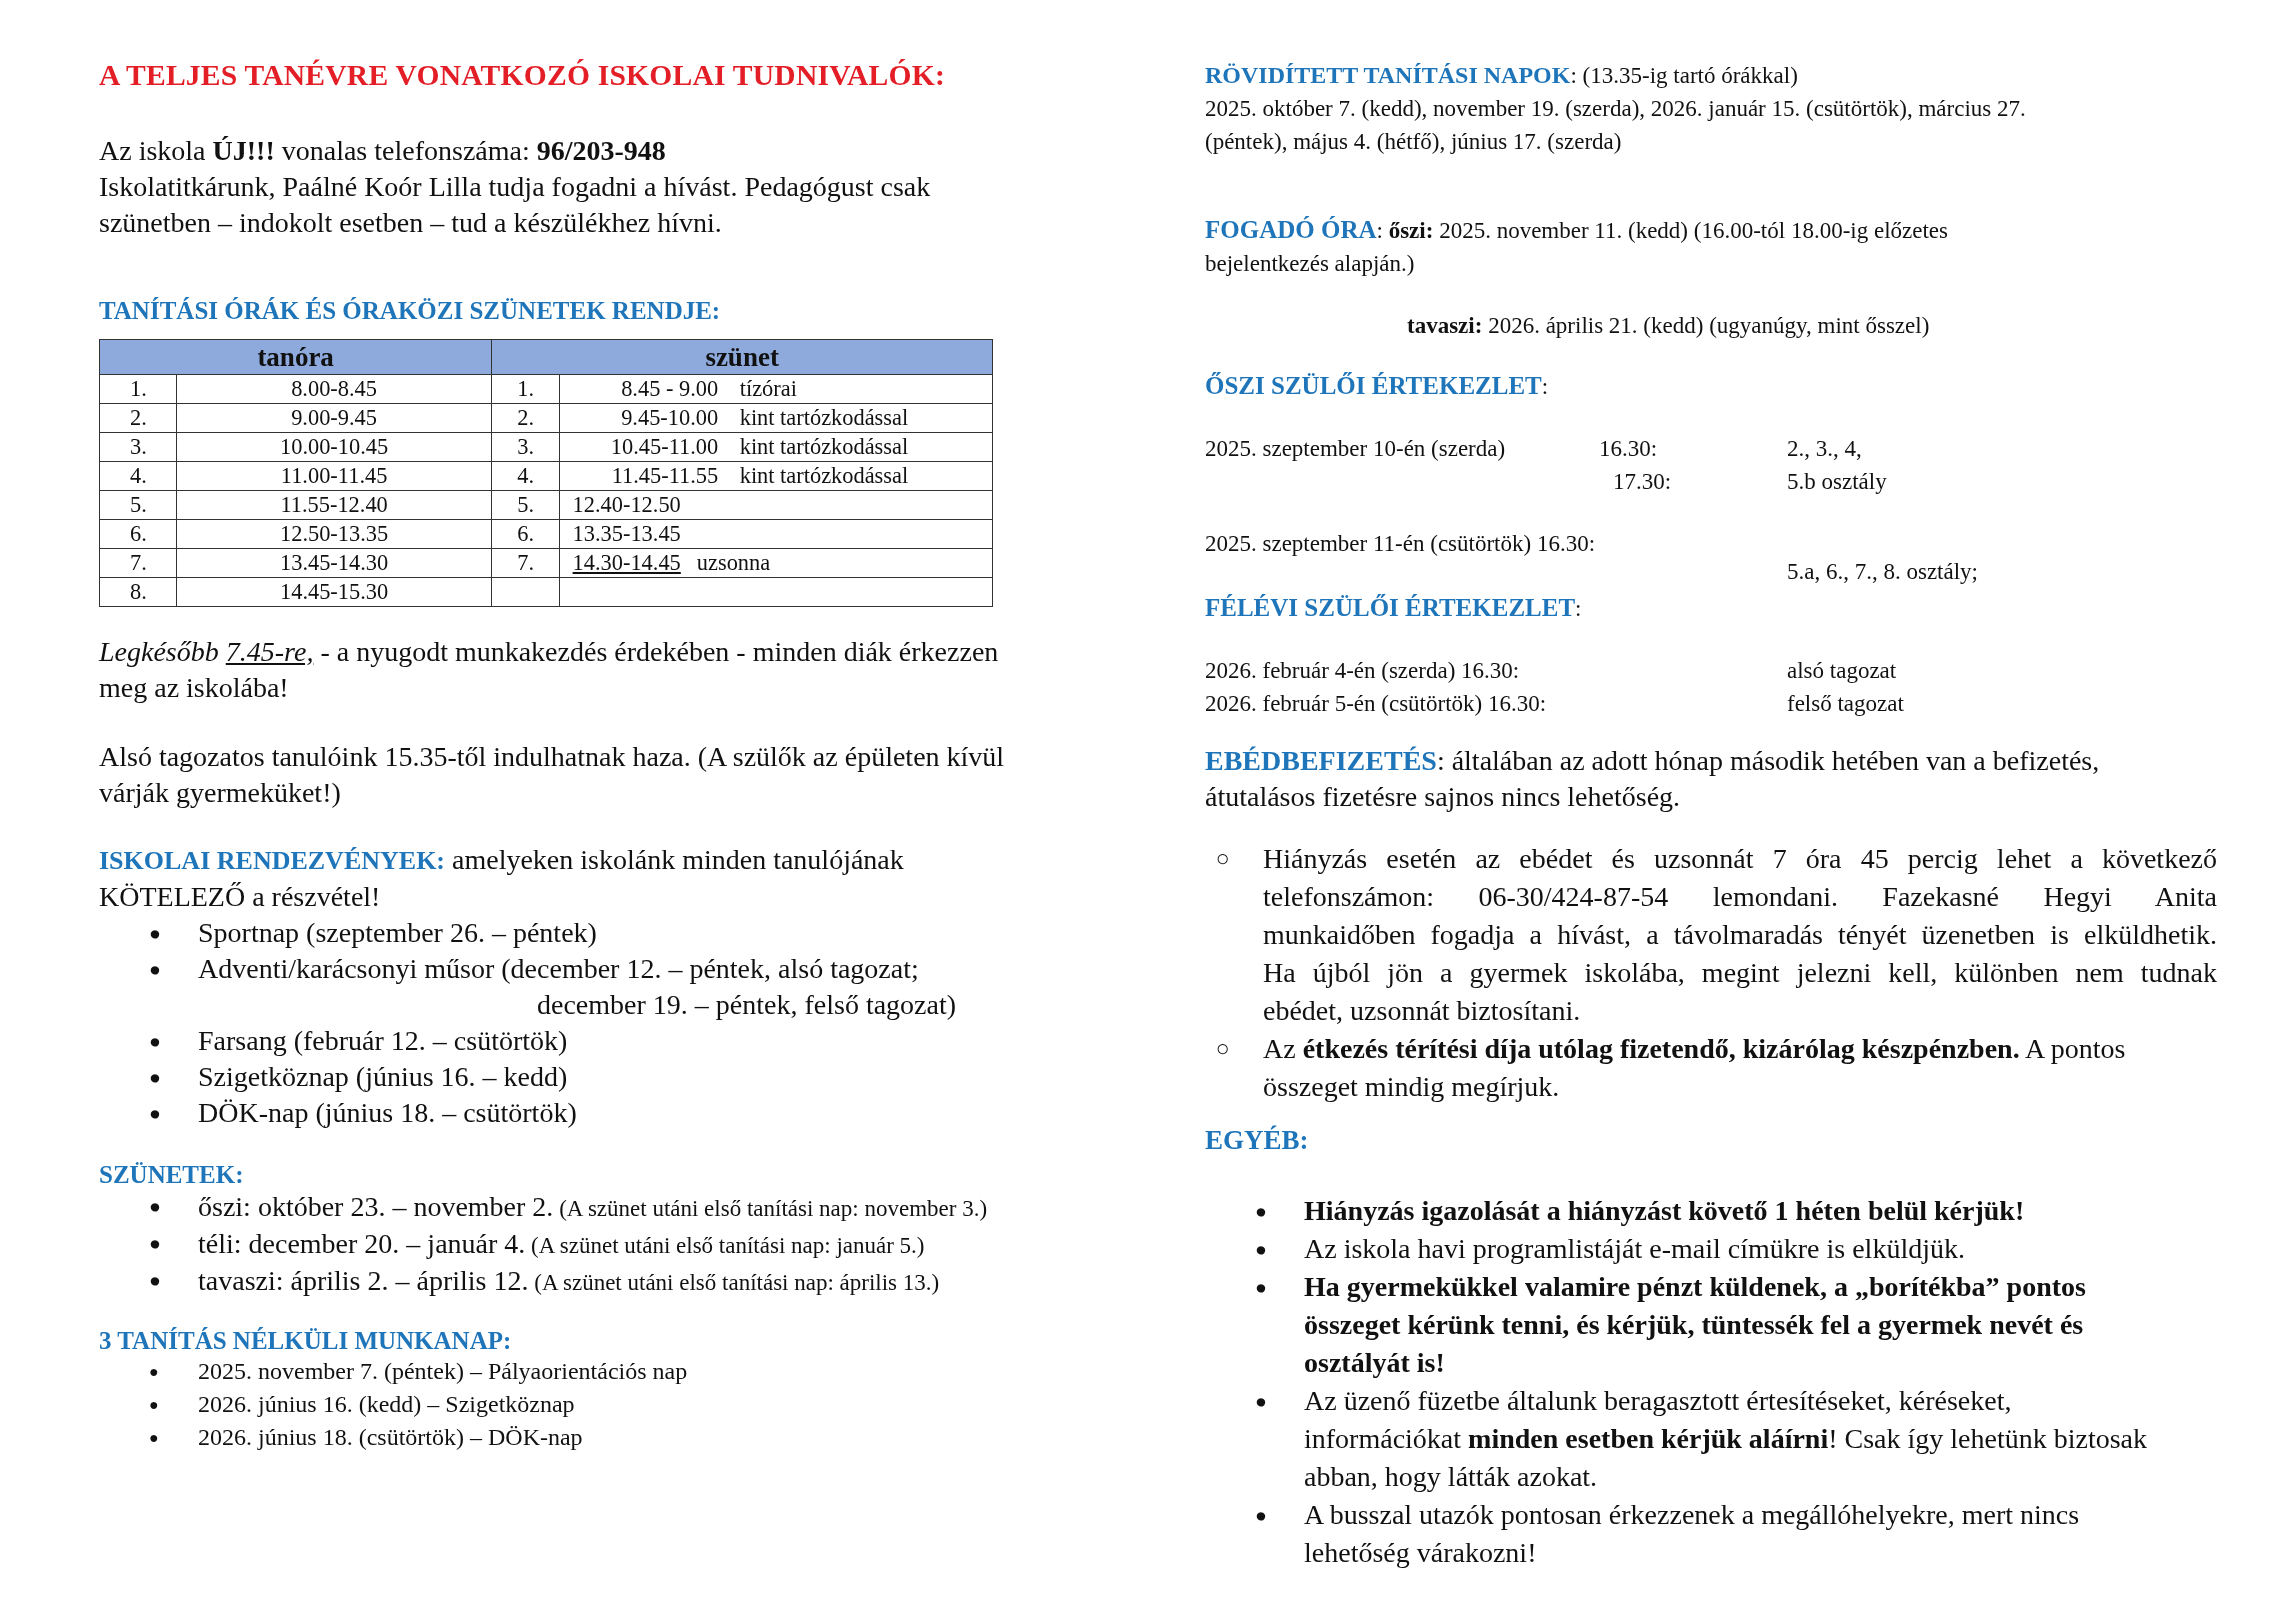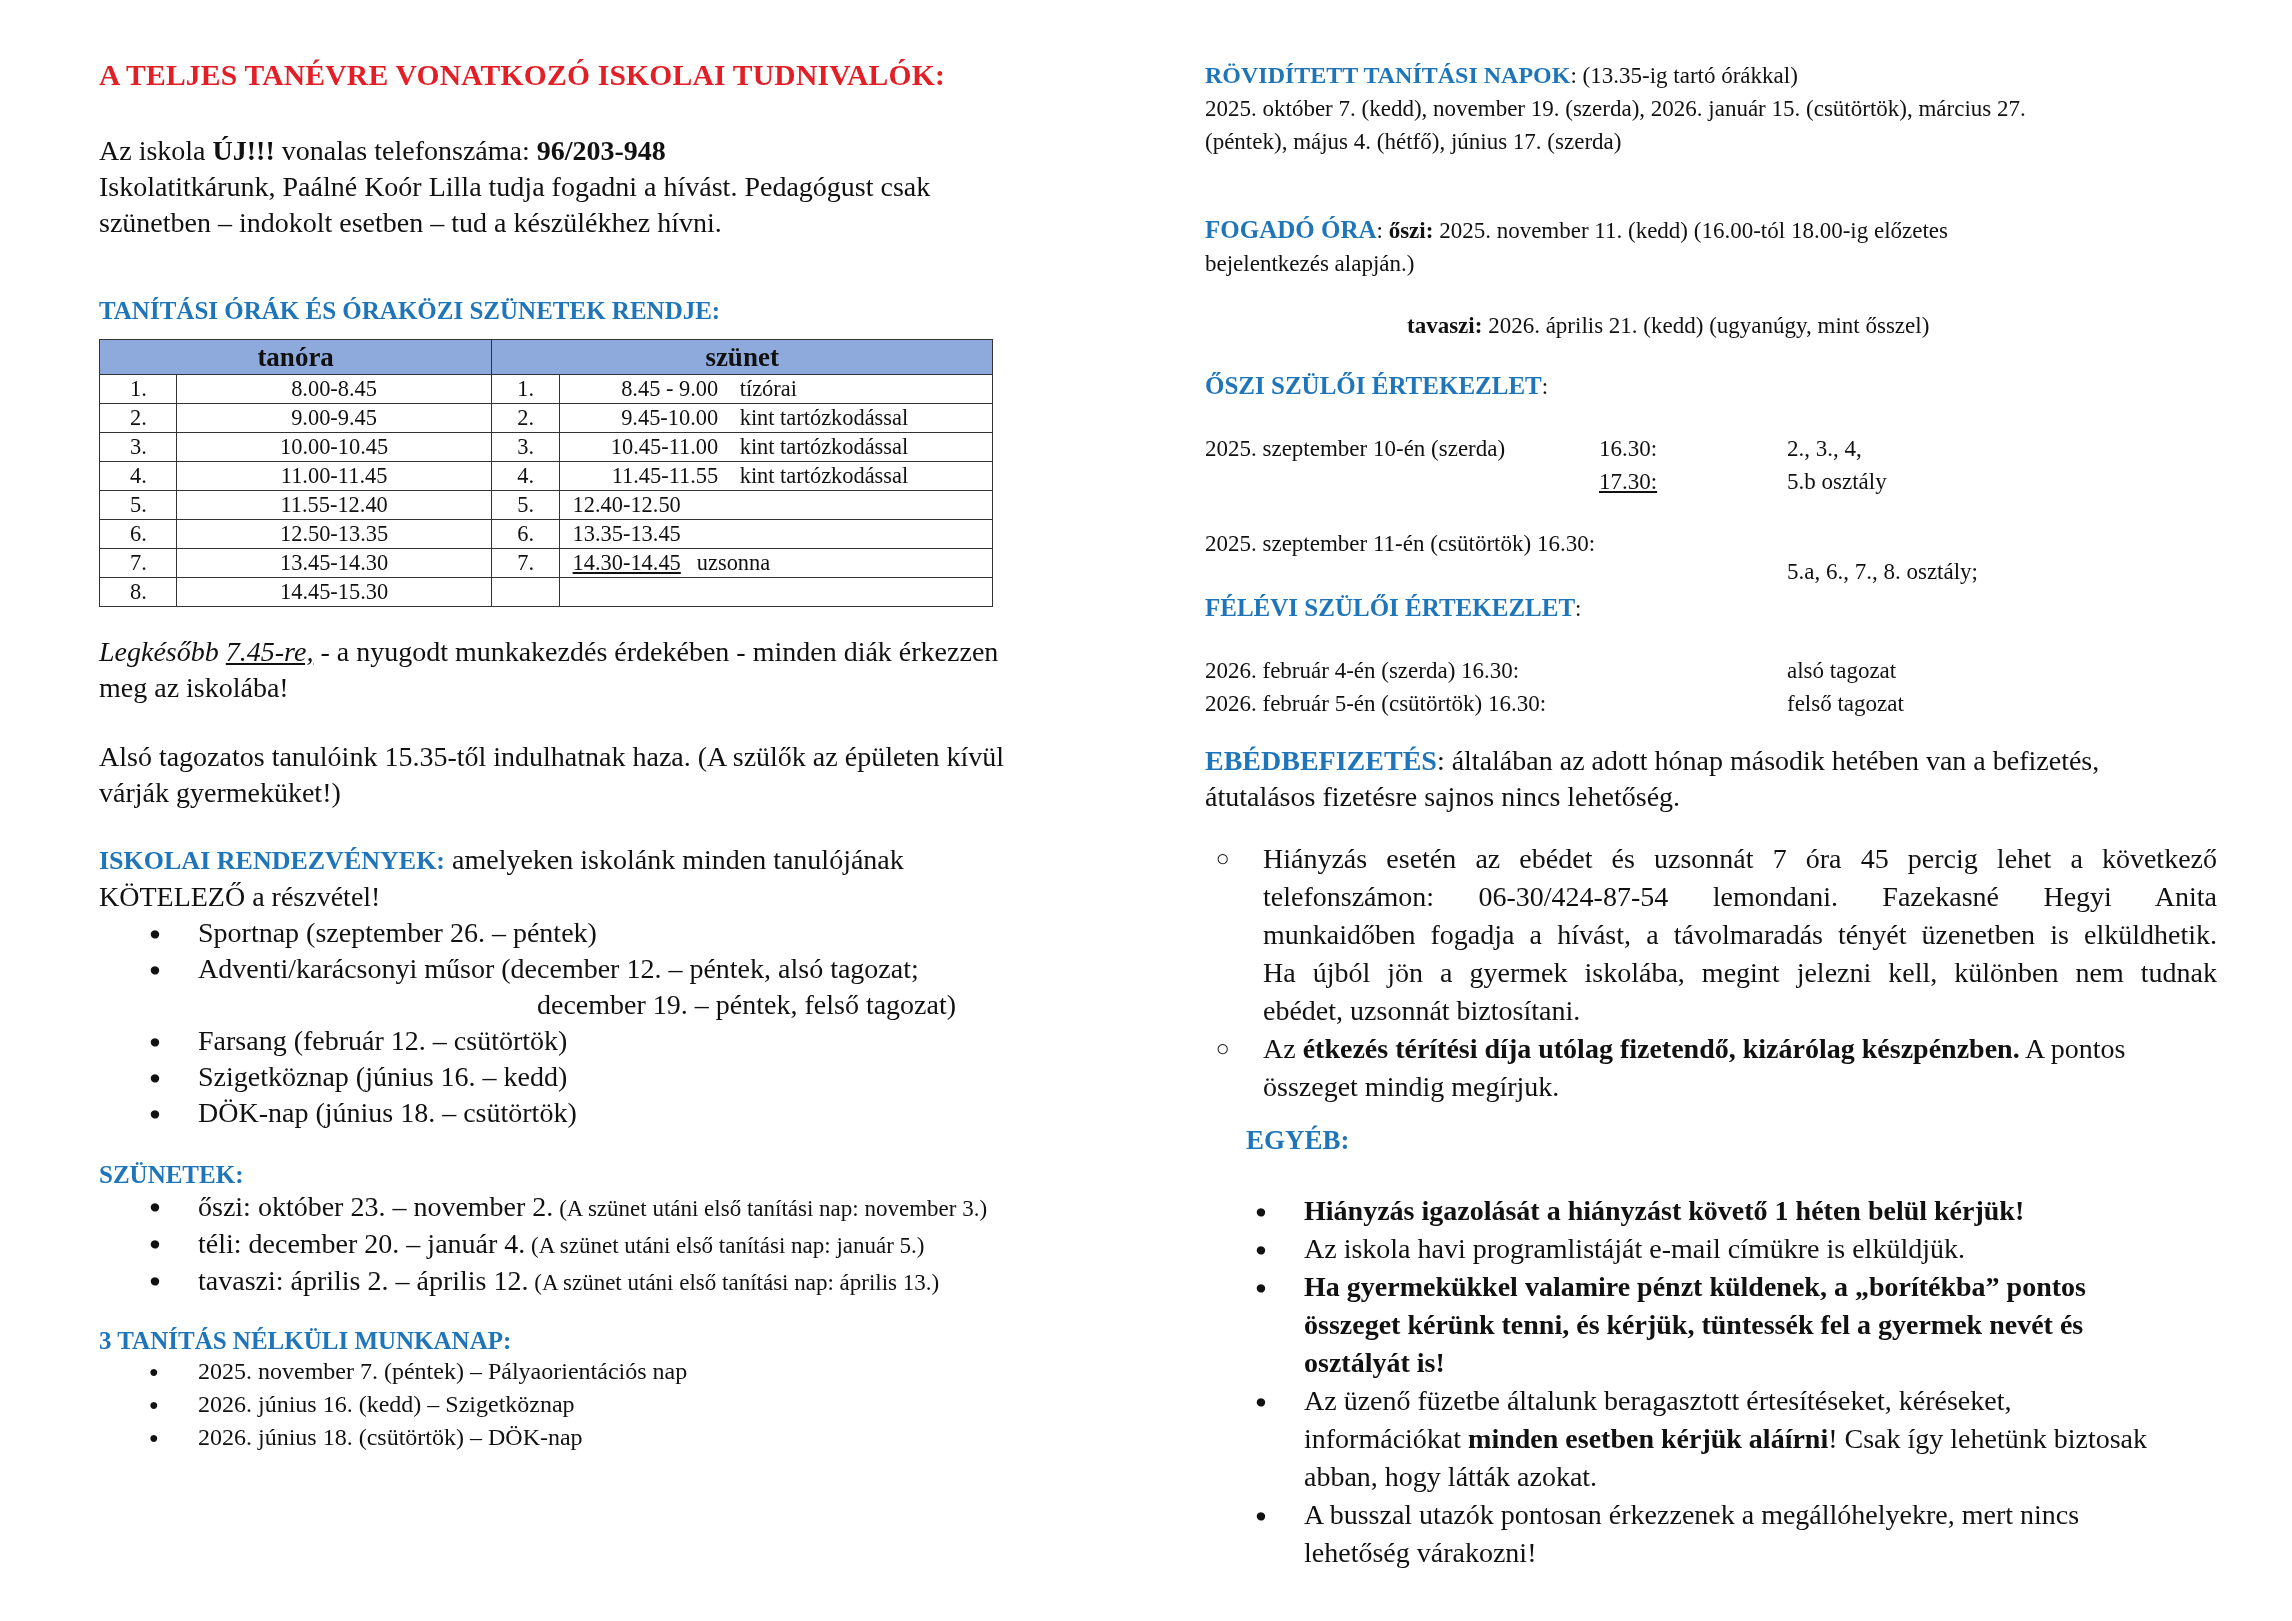--- a/index.html
+++ b/index.html
@@ -153,21 +153,21 @@
 </div>
 
 <div class="abs txt-xs" style="left:1205px; top:369px; width:1021px; line-height:33px;">
   <div><span class="blue" style="font-size:25px;">ŐSZI SZÜLŐI ÉRTEKEZLET</span><span>:</span></div>
   <div style="position:relative; height:33px; margin-top:29px;">
     <span class="abs" style="left:0;">2025. szeptember 10-én (szerda)</span>
     <span class="abs" style="left:394px;">16.30:</span>
     <span class="abs" style="left:582px;">2., 3., 4,</span>
   </div>
   <div style="position:relative; height:33px;">
-    <span class="abs" style="left:394px;text-decoration:underline;">17.30:</span>
+    <span class="abs" style="left:408px;">17.30:</span>
     <span class="abs" style="left:582px;">5.b osztály</span>
   </div>
   <div style="position:relative; height:33px; margin-top:29px;">
     <span class="abs" style="left:0;">2025. szeptember 11-én (csütörtök) 16.30:</span>
     <span class="abs" style="left:582px;margin-top:28px;">5.a, 6., 7., 8. osztály;</span>
   </div>
 </div>
 
 <div class="abs txt-xs" style="left:1205px; top:591px; width:1021px; line-height:33px;">
   <div><span class="blue" style="font-size:25px;">FÉLÉVI SZÜLŐI ÉRTEKEZLET</span><span>:</span></div>
@@ -196,21 +196,21 @@
     <div>ebédet, uzsonnát biztosítani.</div>
   </div>
   <div style="position:relative; padding-left:58px;">
     <span class="circle-b" style="left:10.7px; top:0;">○</span>
     <div><span>Az </span><b>étkezés térítési díja utólag fizetendő, kizárólag készpénzben.</b><span> A pontos</span></div>
     <div>összeget mindig megírjuk.</div>
   </div>
 </div>
 
 <div class="abs" style="left:1205px; top:1125px; width:1021px;">
-  <div class="h-blue" style="font-size:27px;margin-left:41px;">EGYÉB:</div>
+  <div class="h-blue" style="font-size:27px;">EGYÉB:</div>
   <ul class="blist txt" style="margin-top:36px; line-height:38px;">
     <li style="padding-left:99px;"><span class="bullet" style="left:50px;">●</span><b>Hiányzás igazolását a hiányzást követő 1 héten belül kérjük!</b></li>
     <li style="padding-left:99px;"><span class="bullet" style="left:50px;">●</span><span>Az iskola havi programlistáját e-mail címükre is elküldjük.</span></li>
     <li style="padding-left:99px;"><span class="bullet" style="left:50px;">●</span><b><div>Ha gyermekükkel valamire pénzt küldenek, a „borítékba” pontos</div><div>összeget kérünk tenni, és kérjük, tüntessék fel a gyermek nevét és</div><div>osztályát is!</div></b></li>
     <li style="padding-left:99px;">
         <span class="bullet" style="left:50px;">●</span>
         <div>Az üzenő füzetbe általunk beragasztott értesítéseket, kéréseket,</div>
         <div><span>információkat </span><b>minden esetben kérjük aláírni</b><span>! Csak így lehetünk biztosak</span></div>
         <div>abban, hogy látták azokat.</div>
       </li>

